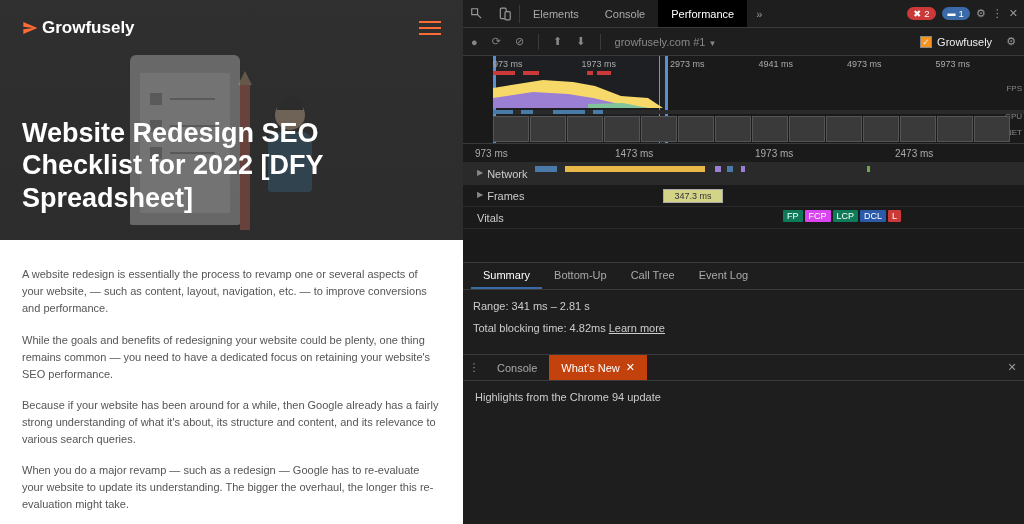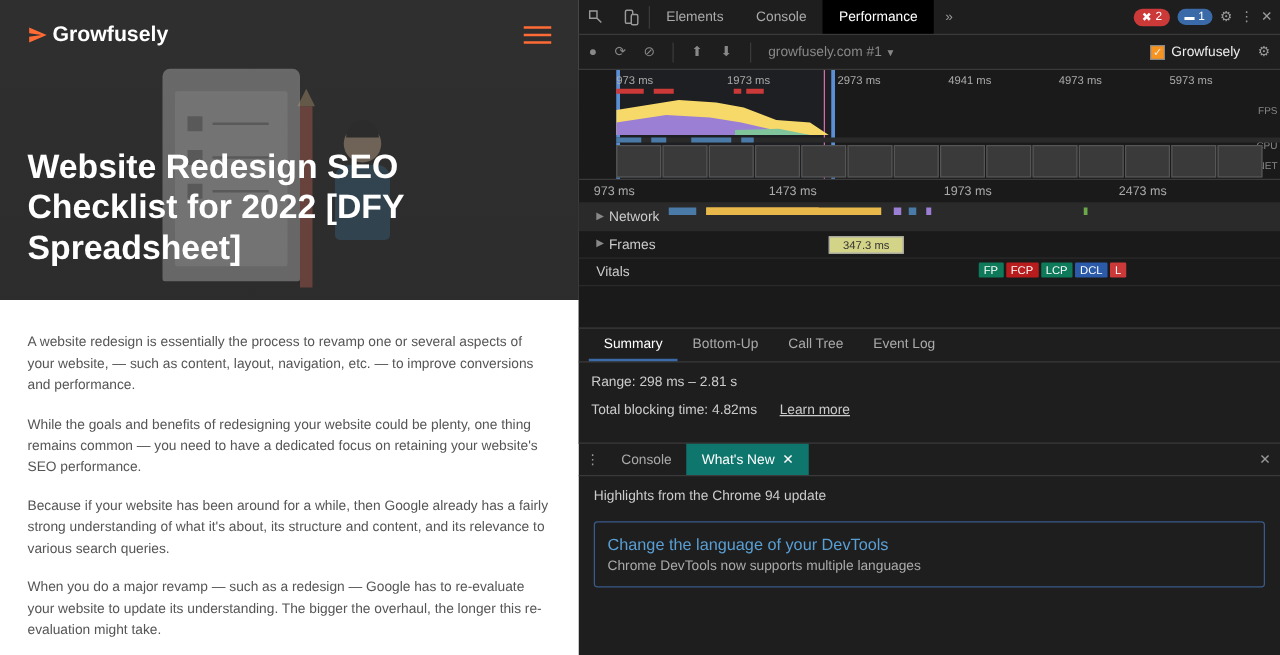--- a/index.html
+++ b/index.html
@@ -79,27 +79,27 @@
 .frames-bar { position: absolute; left: 200px; top: 4px; width: 60px; height: 14px; background: #d4d488; color: #333; font-size: 9px; display: flex; align-items: center; justify-content: center; border: 1px solid #aaa; }
 .timing-tags { position: absolute; left: 320px; top: 3px; display: flex; gap: 2px; font-size: 9px; }
 .tt { padding: 1px 4px; color: #fff; border-radius: 1px; }
 
 .summary { background: #1e1e1e; }
 .stabs { display: flex; border-top: 1px solid #3a3a3a; border-bottom: 1px solid #3a3a3a; padding-left: 8px; }
 .stab { padding: 6px 12px; color: #aaa; cursor: pointer; }
 .stab.active { color: #fff; border-bottom: 2px solid #3a6aa8; }
 .sinfo { padding: 10px 10px; color: #ccc; border-bottom: 1px solid #3a3a3a; }
 .sinfo div { margin-bottom: 10px; }
-.sinfo a { color: #ccc; text-decoration: underline; margin-left: 15px; }
+.sinfo a { color: #ccc; text-decoration: underline; }
 
 .drawer { flex: 1; display: flex; flex-direction: column; }
 .dtabs { display: flex; align-items: center; height: 26px; border-bottom: 1px solid #3a3a3a; }
 .dtabs .more { width: 22px; text-align: center; color: #999; }
 .dtab { padding: 0 12px; height: 100%; display: flex; align-items: center; color: #aaa; }
-.dtab.active { background: #0f766e; color: #fff; }
+.dtab.active { background: #c2410c; color: #fff; }
 .dclose { margin-left: auto; width: 24px; text-align: center; color: #999; }
 .dbody { padding: 10px 12px; color: #ccc; }
 .card { margin-top: 14px; border: 1px solid #3a5a8a; border-radius: 3px; padding: 10px; }
 .card h3 { color: #5a9fd4; font-size: 13px; font-weight: 400; margin-bottom: 4px; }
 .card p { color: #aaa; font-size: 11px; }
 
 svg { display: block; }
 </style>
 </head>
 <body>
@@ -280,54 +280,50 @@
           <span>Frames</span>
         </div>
       <div class="frames-bar">347.3 ms</div>
     </div>
     <div class="trow">
       <div class="tl">
           <span>Vitals</span>
         </div>
       <div class="timing-tags">
         <span class="tt" style="background:#0f7a5a">FP</span>
-        <span class="tt" style="background:#b91c1c">FCP</span>
+        <span class="tt" style="background:#d946ef">FCP</span>
         <span class="tt" style="background:#0f7a5a">LCP</span>
         <span class="tt" style="background:#2a5aa8">DCL</span>
         <span class="tt" style="background:#cc3939">L</span>
       </div>
     </div>
     <div style="height:34px;border-top:1px solid #2a2a2a"></div>
   </div>
 
   <div class="summary">
     <div class="stabs">
       <div class="stab active">Summary</div>
       <div class="stab">Bottom-Up</div>
       <div class="stab">Call Tree</div>
       <div class="stab">Event Log</div>
     </div>
     <div class="sinfo">
-      <div>Range: 298 ms – 2.81 s</div>
+      <div>Range: 341 ms – 2.81 s</div>
       <div><span>Total blocking time: 4.82ms </span><a href="#">Learn more</a></div>
     </div>
   </div>
 
   <div class="drawer">
     <div class="dtabs">
       <div class="more">⋮</div>
       <div class="dtab">Console</div>
       <div class="dtab active">
           <span>What's New</span> 
           <span style="margin-left:6px">✕</span>
         </div>
       <div class="dclose">✕</div>
     </div>
     <div class="dbody">
       <div>Highlights from the Chrome 94 update</div>
-      <div class="card">
-        <h3>Change the language of your DevTools</h3>
-        <p>Chrome DevTools now supports multiple languages</p>
-      </div>
     </div>
   </div>
 
 </div>
 
 </body></html>

